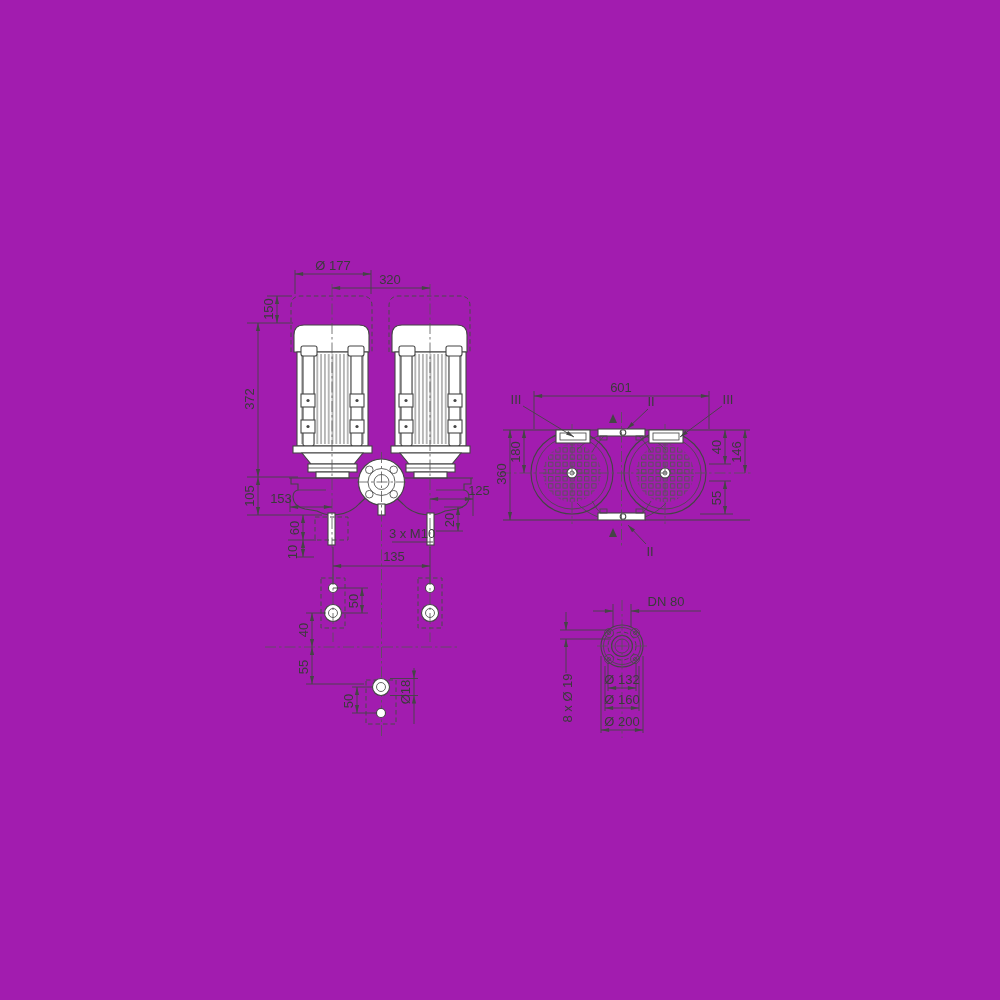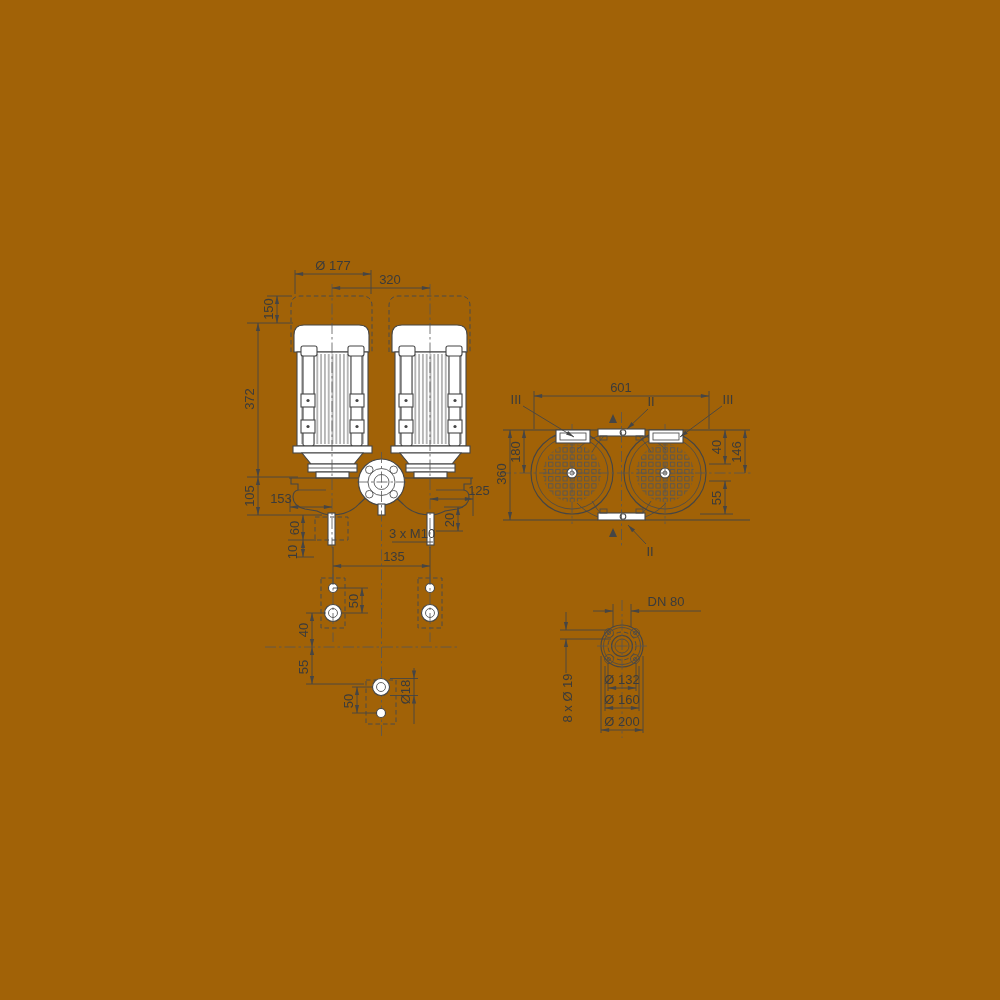--- a/index.html
+++ b/index.html
@@ -1,16 +1,16 @@
 <!DOCTYPE html>
 <html><head>
 <meta charset="utf-8">
 <style>
   html,body{margin:0;padding:0;background:#fff;}
-  #stage{position:relative;width:1000px;height:1000px;background:#a16207;overflow:hidden;}
+  #stage{position:relative;width:1000px;height:1000px;background:#a21caf;overflow:hidden;}
   svg text{font-family:"Liberation Sans","DejaVu Sans",sans-serif;font-size:13px;fill:#3b3b3b;}
   .ln  {stroke:#454545;stroke-width:1.1;fill:none;}
   .lnf {stroke:#454545;stroke-width:1.1;fill:#ffffff;}
   .thin{stroke:#4a4a4a;stroke-width:0.85;fill:none;}
   .dim {stroke:#454545;stroke-width:0.9;fill:none;}
   .chain{stroke:#555555;stroke-width:0.8;fill:none;stroke-dasharray:11 3 2.5 3;}
   .dash{stroke:#4a4a4a;stroke-width:1;fill:none;stroke-dasharray:4.5 3;}
 </style>
 </head>
 <body>

